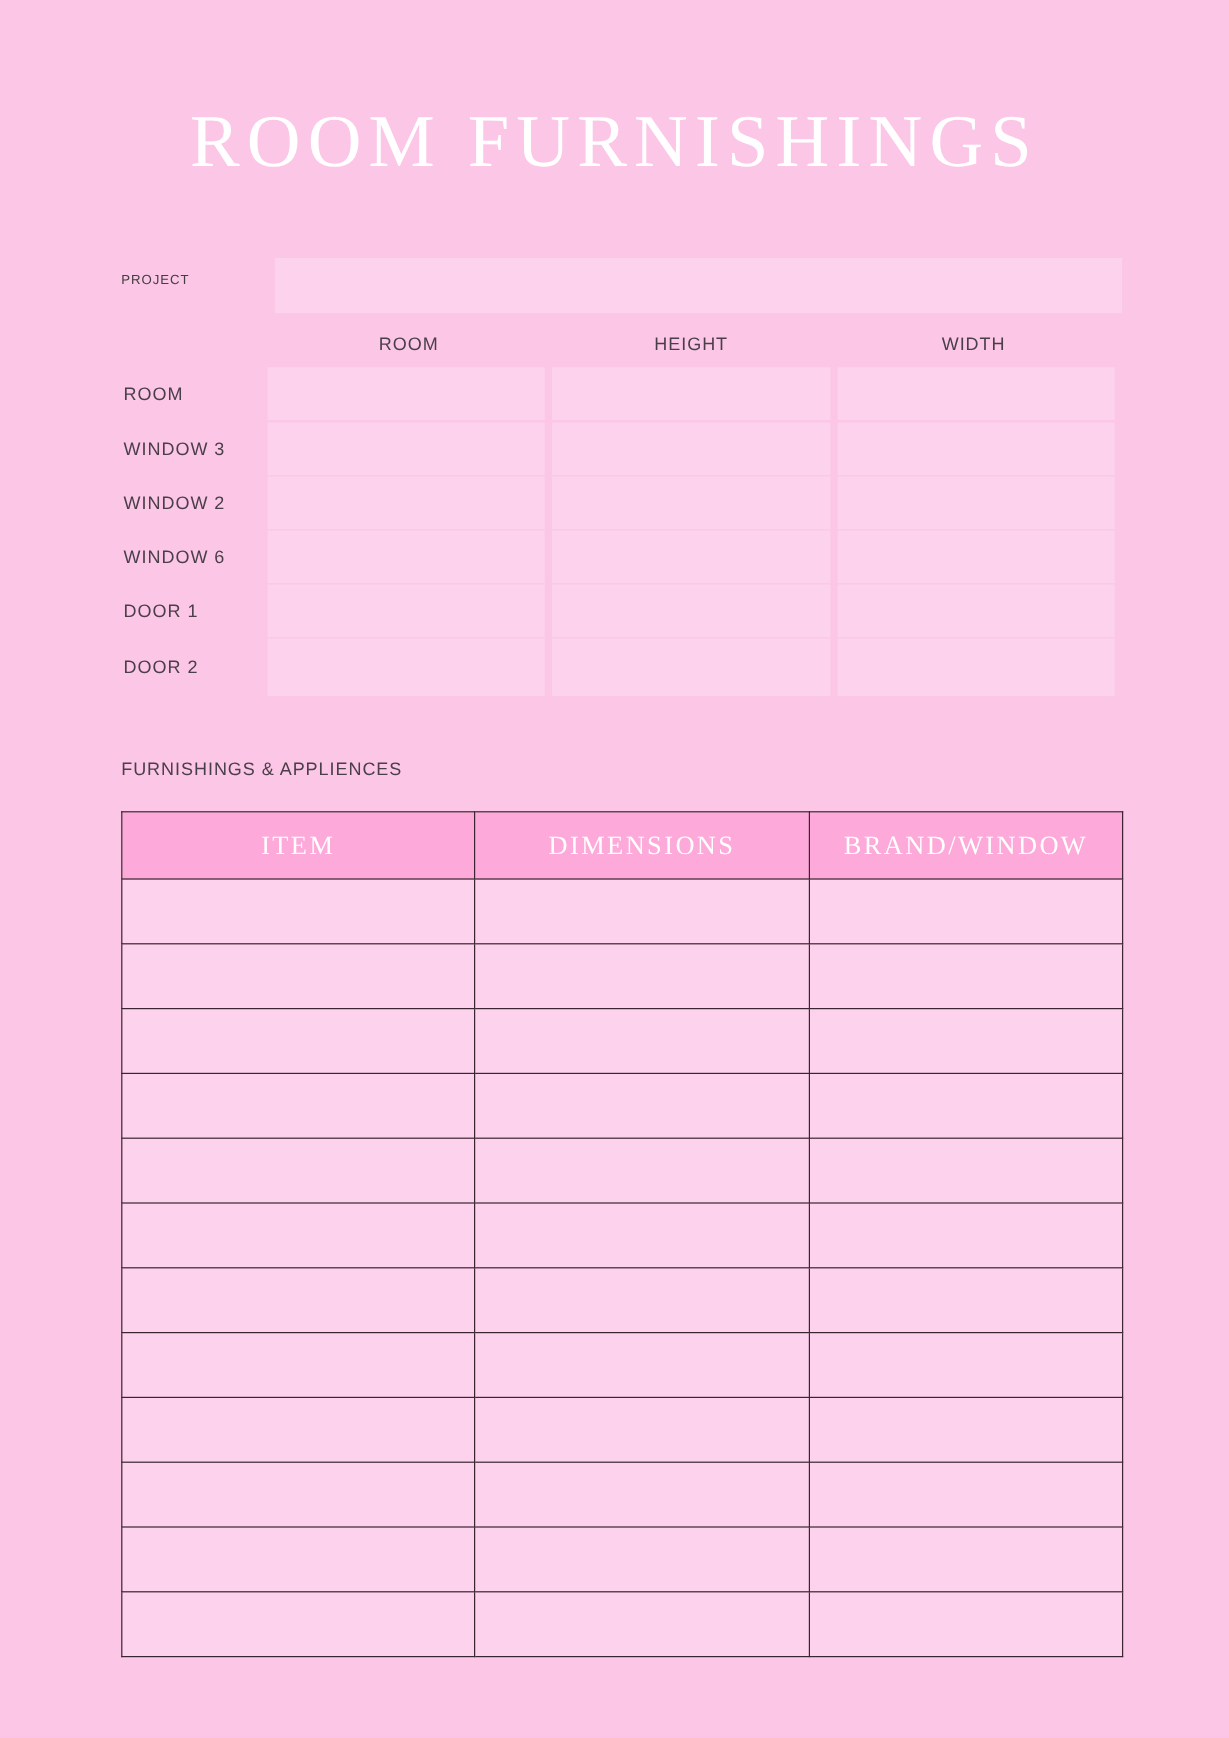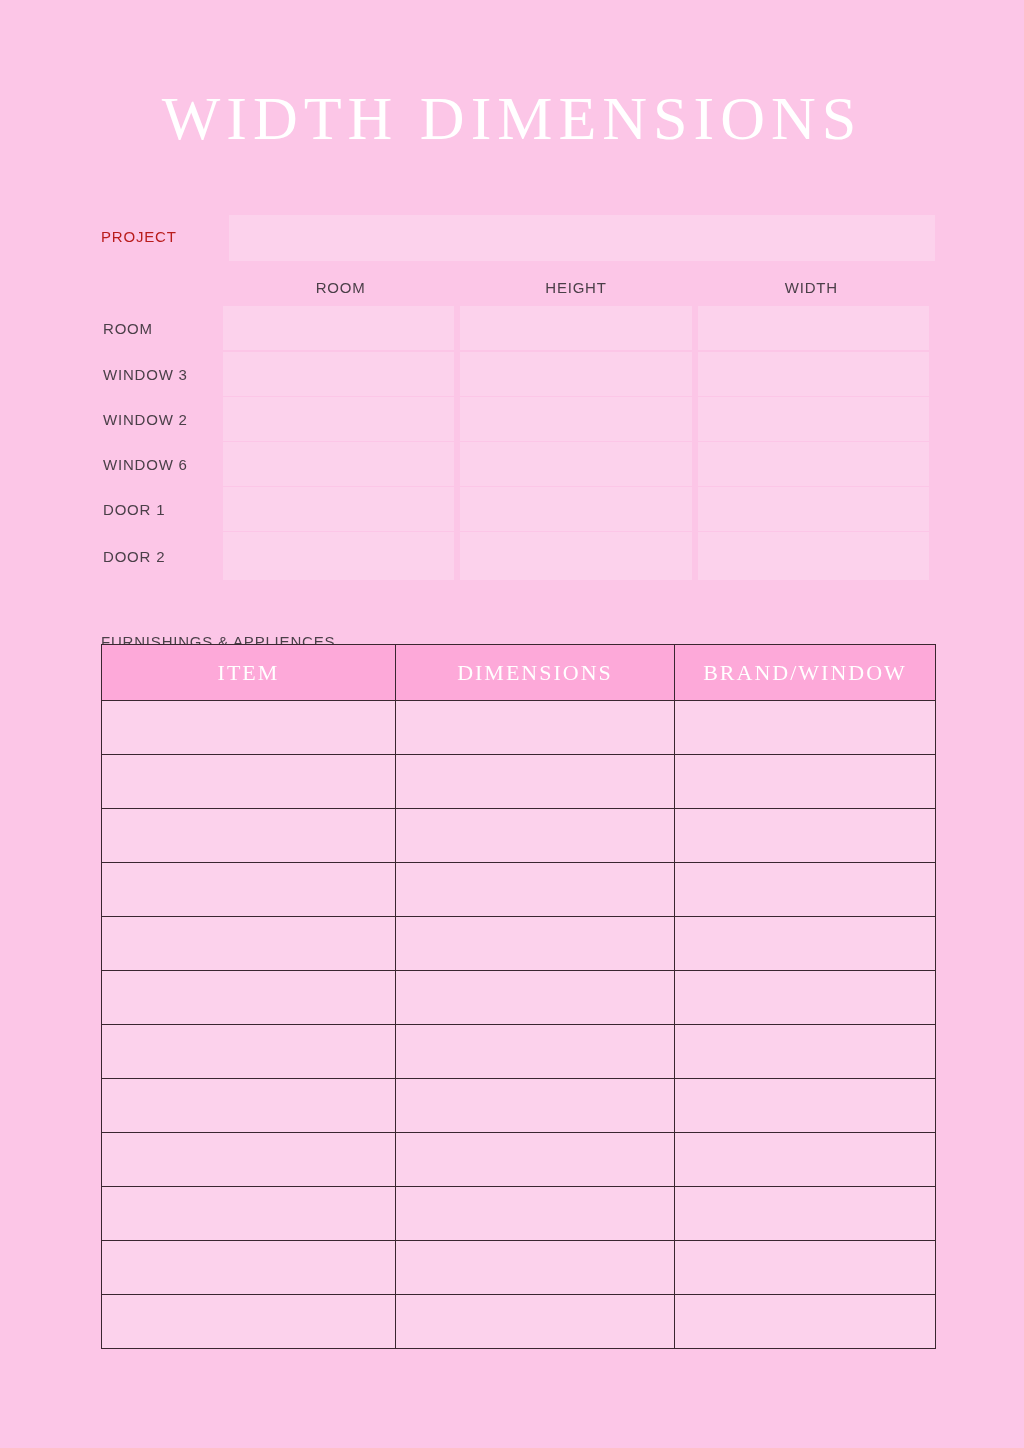--- a/index.html
+++ b/index.html
@@ -37,23 +37,23 @@
     position: absolute;
     top: 215px;
     left: 101px;
     width: 834px;
     height: 46px;
   }
   .project-label {
     position: absolute;
     left: 0;
     top: 13px;
-    font-size: 15px;
+    font-size: 11px;
     letter-spacing: 0.8px;
-    color: #b91c1c;
+    color: #404040;
   }
   .project-input {
     position: absolute;
     left: 128px;
     top: 0;
     width: 706px;
     height: 46px;
     background: #fcd2ec;
     border: none;
     outline: none;
@@ -125,21 +125,21 @@
     position: absolute;
     top: 633px;
     left: 101px;
     font-size: 15px;
     letter-spacing: 0.8px;
     color: #4a3f48;
   }
 
   .furnish-table {
     position: absolute;
-    top: 644px;
+    top: 676px;
     left: 101px;
     width: 834px;
     border-collapse: collapse;
     table-layout: fixed;
     border-radius: 28px;
   }
   .furnish-table th,
   .furnish-table td {
     border: 1.5px solid #3a2630;
     padding: 0;
@@ -169,21 +169,21 @@
     color: #4a3f48;
     padding: 0 10px;
   }
   .col-item { width: 294px; }
   .col-dims { width: 279px; }
   .col-brand { width: 261px; }
 </style>
 </head>
 <body>
 
-<div class="page-title">WIDTH DIMENSIONS</div>
+<div class="page-title">ROOM FURNISHINGS</div>
 
 <div class="project-row">
   <div class="project-label">PROJECT</div>
   <input class="project-input" type="text" value="" style="">
 </div>
 
 <div class="dim-table">
 
   <div class="dim-head">
     <div class="dim-head-cell">ROOM</div>

